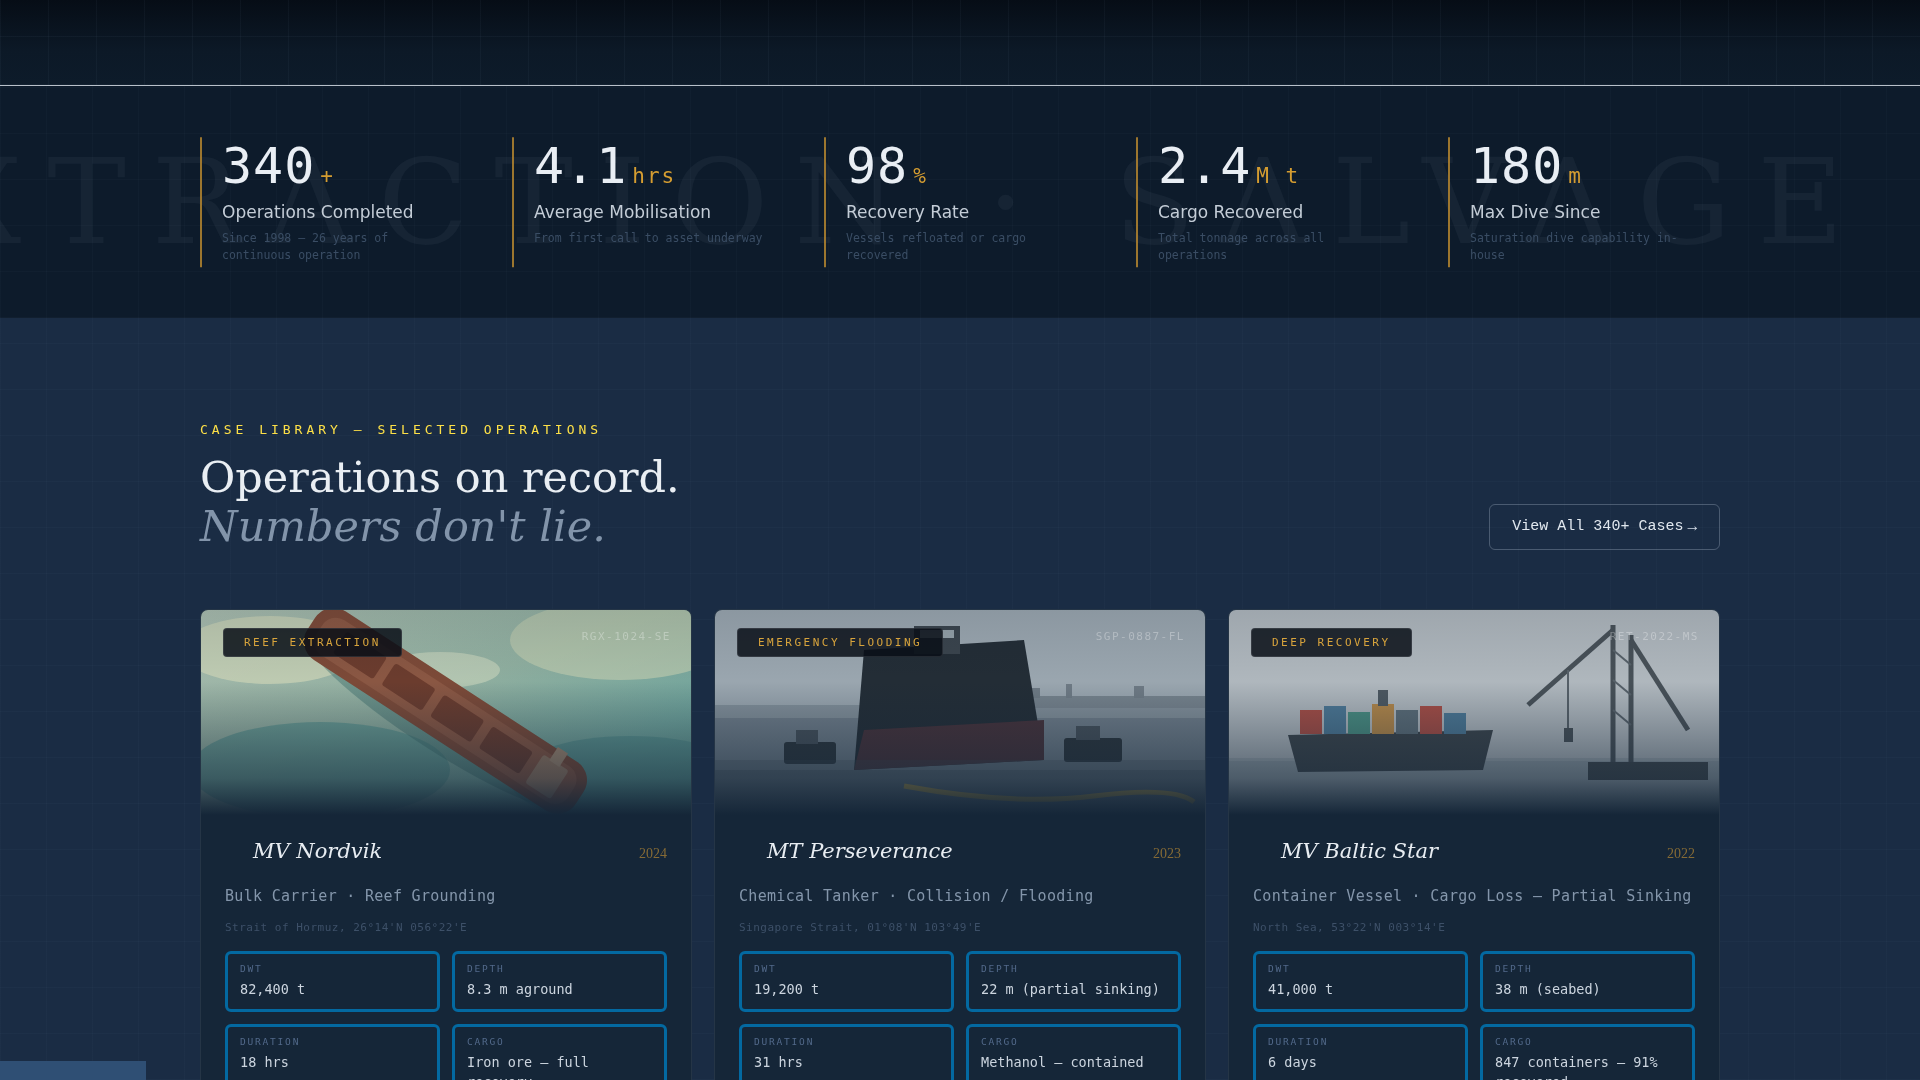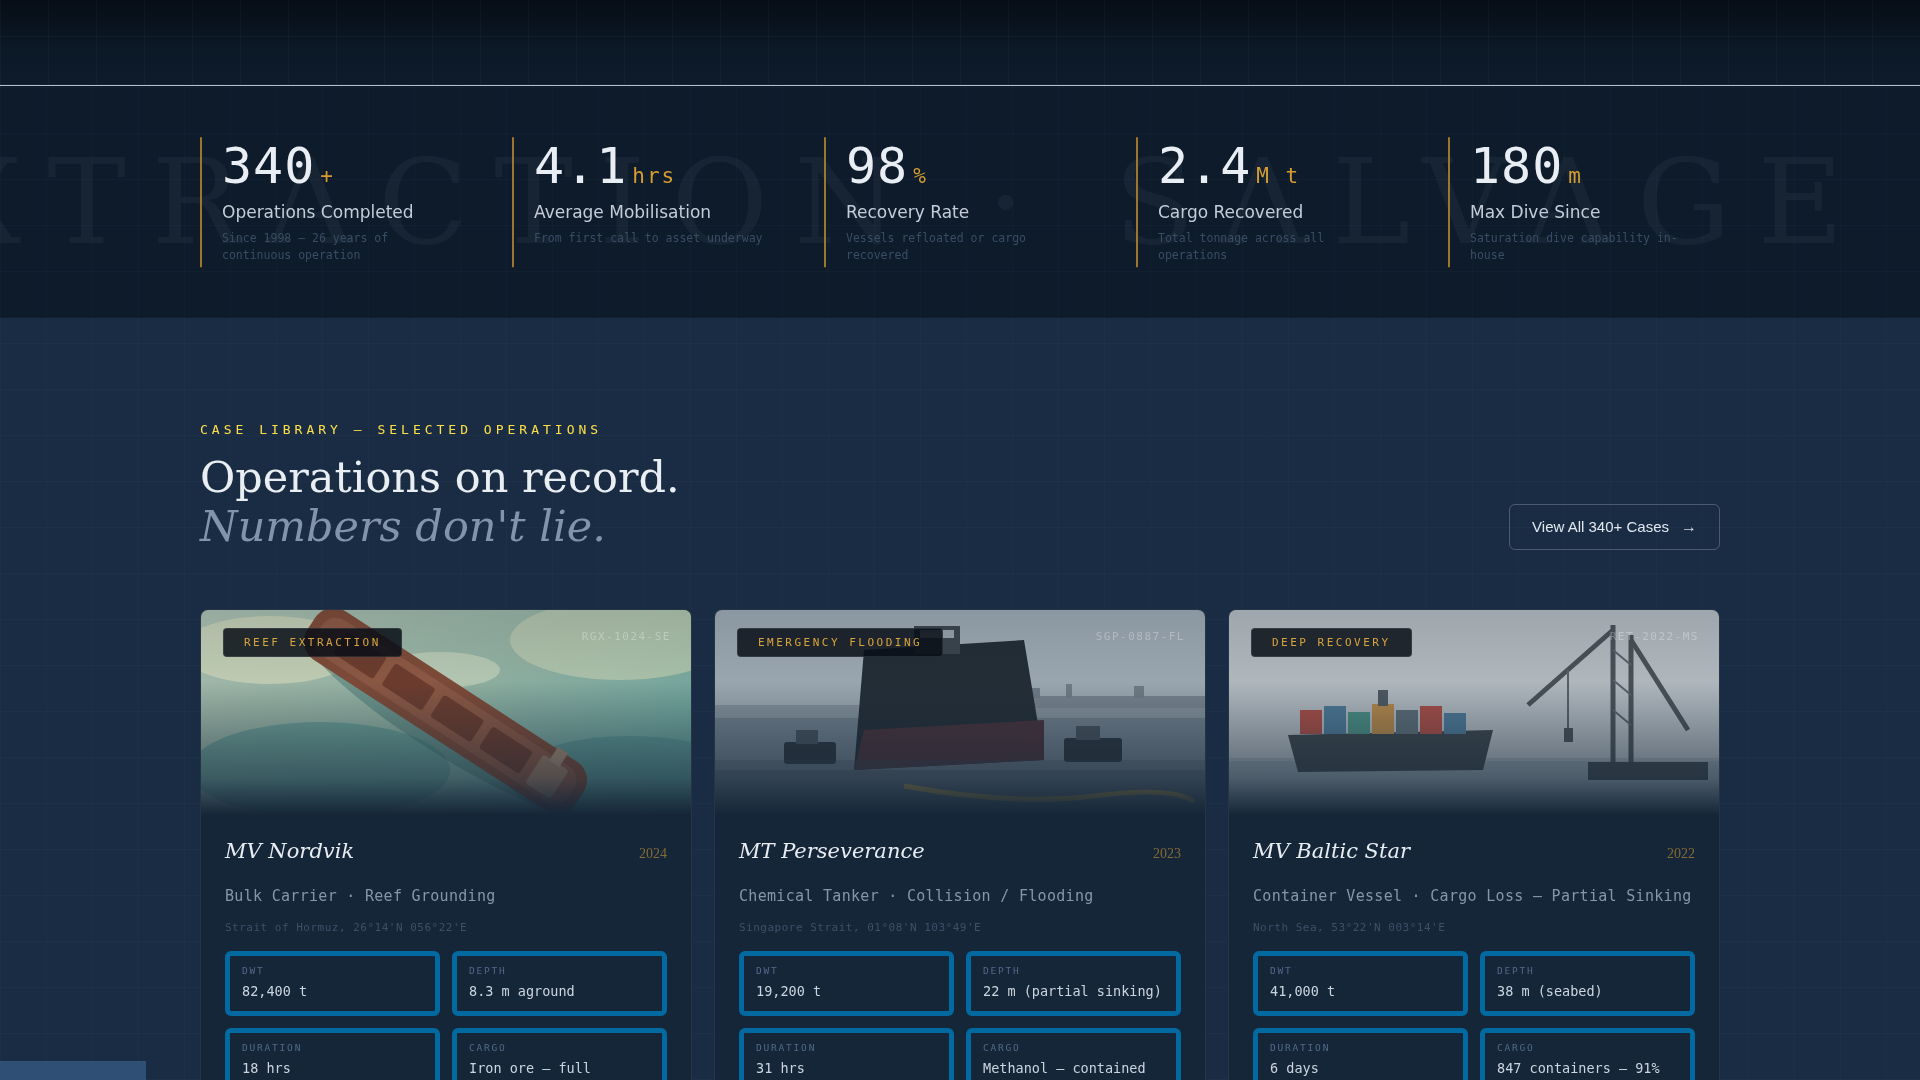--- a/index.html
+++ b/index.html
@@ -49,24 +49,24 @@
   .cases { height:762px; position:relative; background:#1a2c44; overflow:hidden; }
   .cases-inner { position:absolute; left:200px; right:200px; top:0; }
   .cases-head { display:flex; justify-content:space-between; align-items:flex-end; margin-top:104px; }
   .eyebrow { font-family:"DejaVu Sans Mono", monospace; font-size:13px; letter-spacing:4px;
              color:#fde047; }
   .h1a { font-family:"DejaVu Serif", serif; font-size:43px; line-height:1.15; color:#e9eef3;
          margin-top:16px; }
   .h1b { font-family:"DejaVu Serif", serif; font-style:italic; font-size:43px; line-height:1.15;
          color:#8294aa; }
   .viewall {
-    display:inline-flex; align-items:center; gap:12px; cursor:pointer;
+    display:inline-flex; align-items:center; gap:4px; cursor:pointer;
     border:1px solid rgba(165,180,198,0.35); border-radius:6px;
     padding:13px 22px; color:#e1e8ef; font-size:15px; background:transparent;
-    font-family:Liberation Sans, sans-serif; margin-bottom:2px;
+    font-family:Liberation Mono, monospace; margin-bottom:2px;
   }
   .viewall .arrow { font-size:16px; color:#cfd8e2; }
 
   .cardgrid { display:grid; grid-template-columns:repeat(3,1fr); gap:22px; margin-top:57px; }
   .card { background:#152638; border:1px solid rgba(255,255,255,0.07); border-radius:8px;
           overflow:hidden; }
   .media { position:relative; height:205px; }
   .media svg { display:block; width:100%; height:100%; }
   .media-fade { position:absolute; inset:0;
     background:linear-gradient(180deg, rgba(13,22,35,0.10) 0%, rgba(13,22,35,0.0) 35%, rgba(21,38,56,0.55) 82%, #152638 100%); }
@@ -77,29 +77,29 @@
     font-family:"DejaVu Sans Mono", monospace; font-size:11px; letter-spacing:2.5px;
     color:#d8a43c;
   }
   .photocode {
     position:absolute; top:20px; right:20px;
     font-family:"DejaVu Sans Mono", monospace; font-size:11px; letter-spacing:1.5px;
     color:rgba(255,255,255,0.30);
     padding-left:17px;
   }
   .cardbody { padding:24px 24px 20px 24px; }
-  .titlerow { display:flex; justify-content:space-between; align-items:baseline; }
+  .titlerow { display:flex; justify-content:space-between; align-items:baseline;margin-left:28px; }
   .vesselname { font-family:"DejaVu Serif", serif; font-style:italic; font-size:21px; color:#e8edf2; }
   .year { font-family:Liberation Serif, serif; font-size:14px; color:rgba(201,148,52,0.62); }
   .vesseltype { font-family:"DejaVu Sans Mono", monospace; font-size:15px; color:#8496ab;
                 margin-top:24px; letter-spacing:0.3px; }
   .location { font-family:"DejaVu Sans Mono", monospace; font-size:11px; color:#3d5068;
               margin-top:16px; letter-spacing:0.5px; }
   .specs { display:grid; grid-template-columns:1fr 1fr; gap:12px; margin-top:17px; }
-  .spec { border:5px solid #0369a1; border-radius:6px; padding:9px 12px 10px 12px; }
+  .spec { border:3px solid #0369a1; border-radius:6px; padding:9px 12px 10px 12px; }
   .spec-label { font-family:"DejaVu Sans Mono", monospace; font-size:9.5px; letter-spacing:1.8px;
                 color:#52698a; }
   .spec-value { font-family:"DejaVu Sans Mono", monospace; font-size:13.5px; color:#ccd5df;
                 margin-top:6px; line-height:1.45; }
 
   .corner-elem { position:absolute; left:0; bottom:0; width:146px; height:19px; background:#2f4f74; }
 </style>
 </head>
 <body>
 

